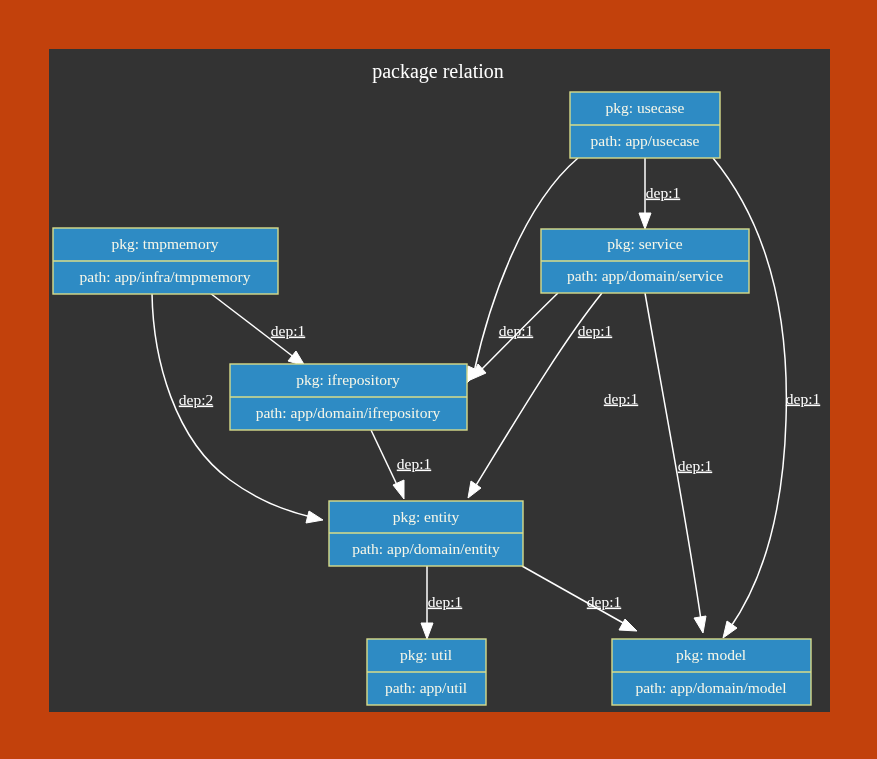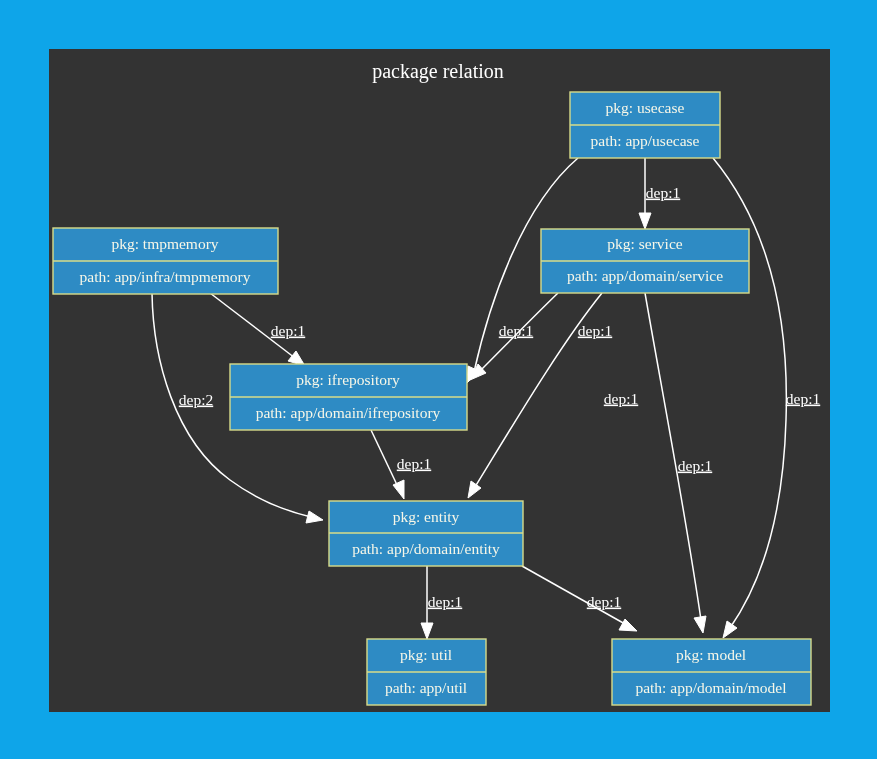--- a/index.html
+++ b/index.html
@@ -7,21 +7,21 @@
     padding: 0;
     background: #000000;
     width: 877px;
     height: 759px;
     overflow: hidden;
   }
   #stage {
     position: relative;
     width: 877px;
     height: 759px;
-    background: #0ea5e9;
+    background: #c2410c;
   }
   svg#graph {
     display: block;
     position: absolute;
     left: 0;
     top: 0;
   }
   .graph-bg { fill: #333333; }
   .node-fill { fill: #2e8bc4; stroke: #d8dc8a; stroke-width: 1.4; }
   .node-divider { stroke: #d8dc8a; stroke-width: 1.4; }

